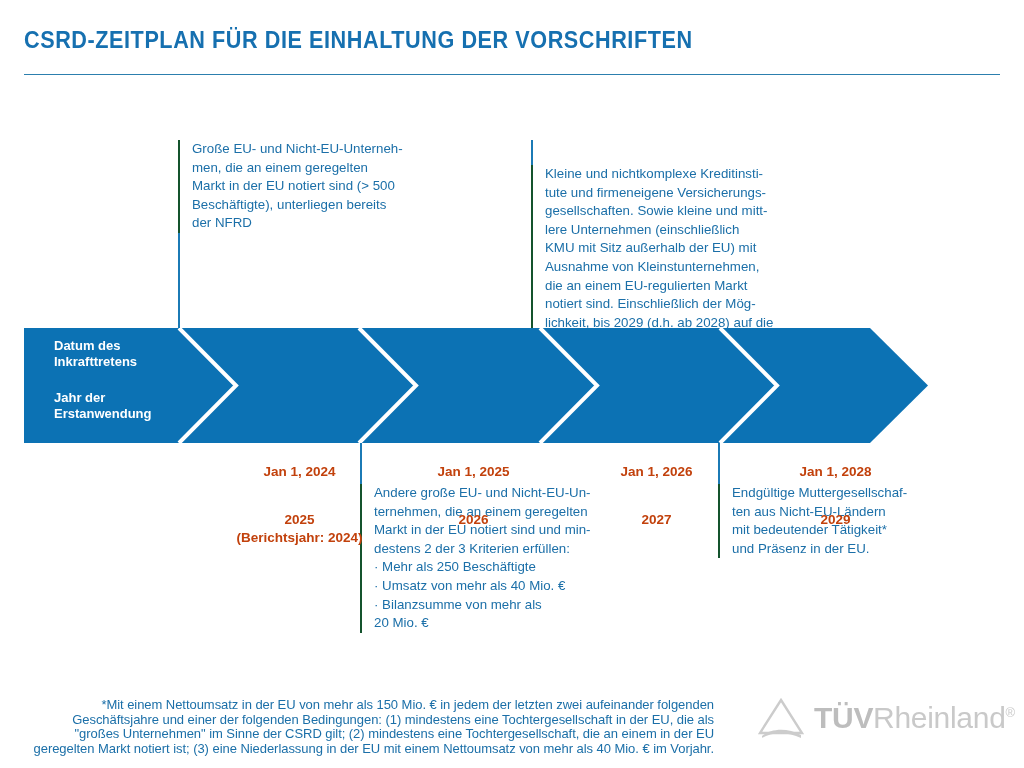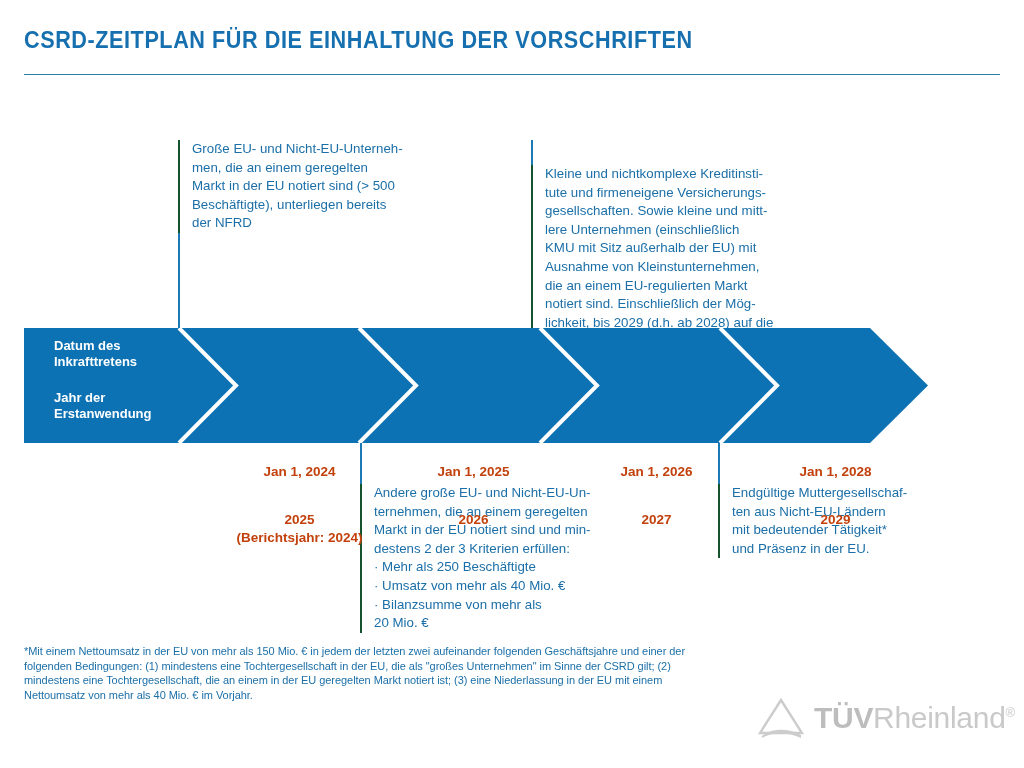--- a/index.html
+++ b/index.html
@@ -108,27 +108,28 @@
 
   .col-1 { left: 188px; }
   .col-2 { left: 362px; }
   .col-3 { left: 545px; }
   .col-4 { left: 724px; text-align: center; }
 
   
   .footnote {
     position: absolute;
     left: 24px;
-    top: 644px;
+    top: 698px;
     width: 690px;
     color: #1b6fa8;
-    font-size: 11px;
+    font-size: 13px;
     line-height: 14.6px;
     white-space: pre-line;
     letter-spacing: -0.05px;
+    text-align: right;
   }
 
   
   .logo {
     position: absolute;
     left: 758px;
     top: 694px;
     width: 242px;
     height: 48px;
     display: flex;

